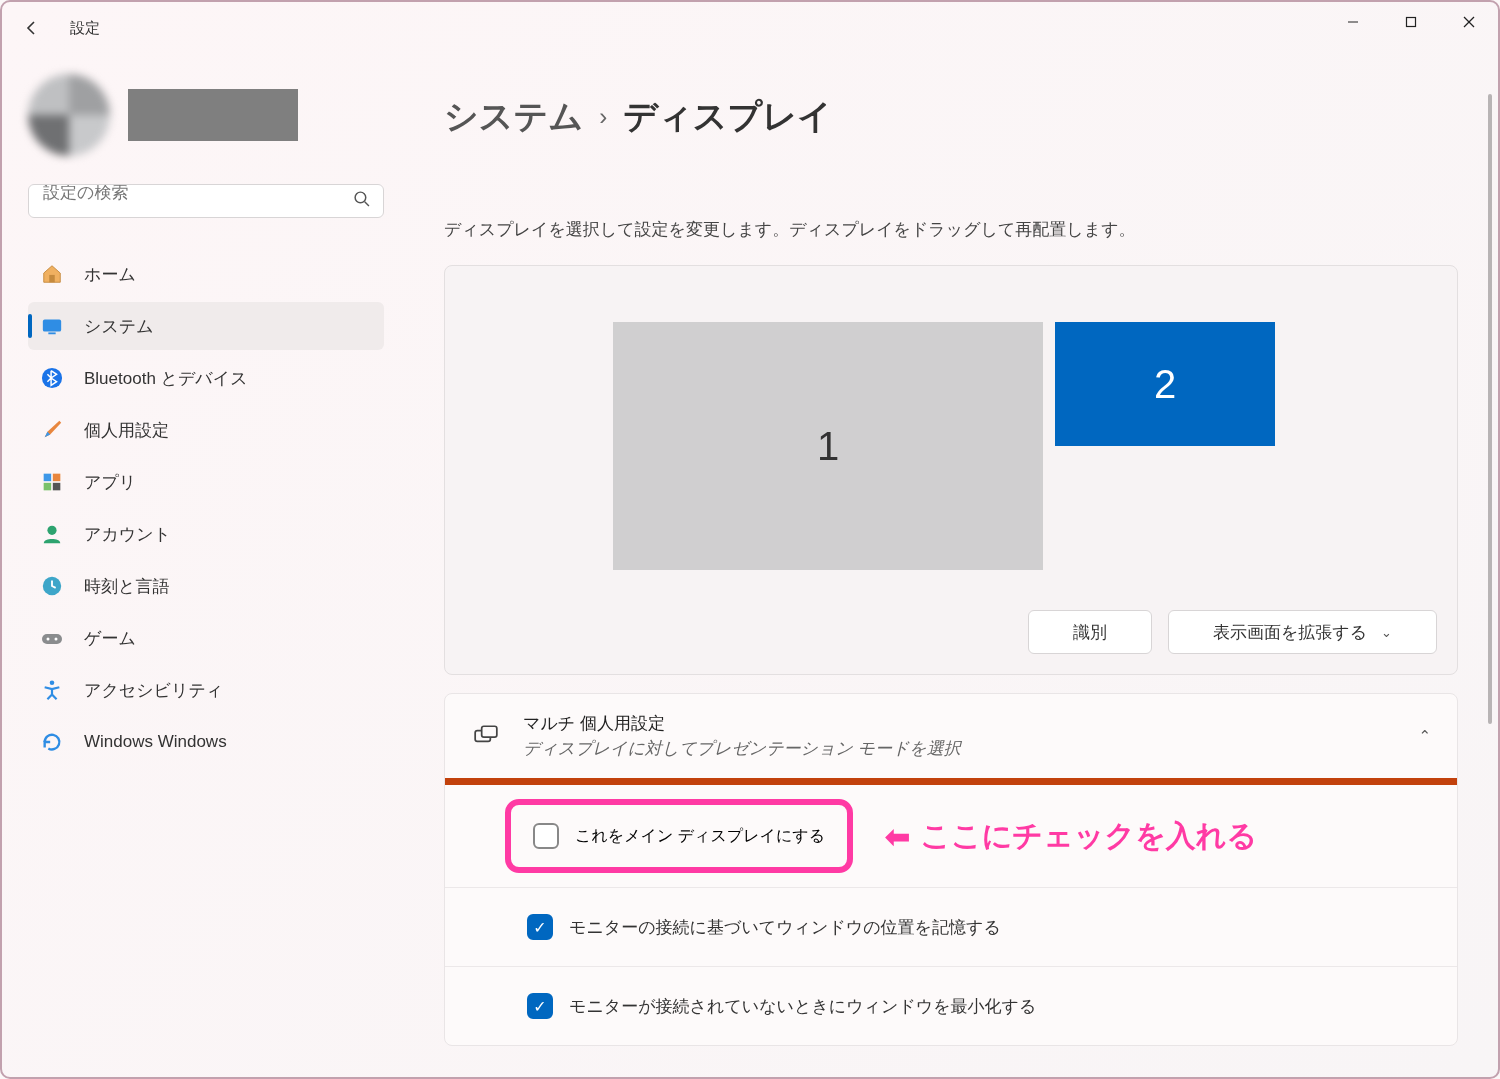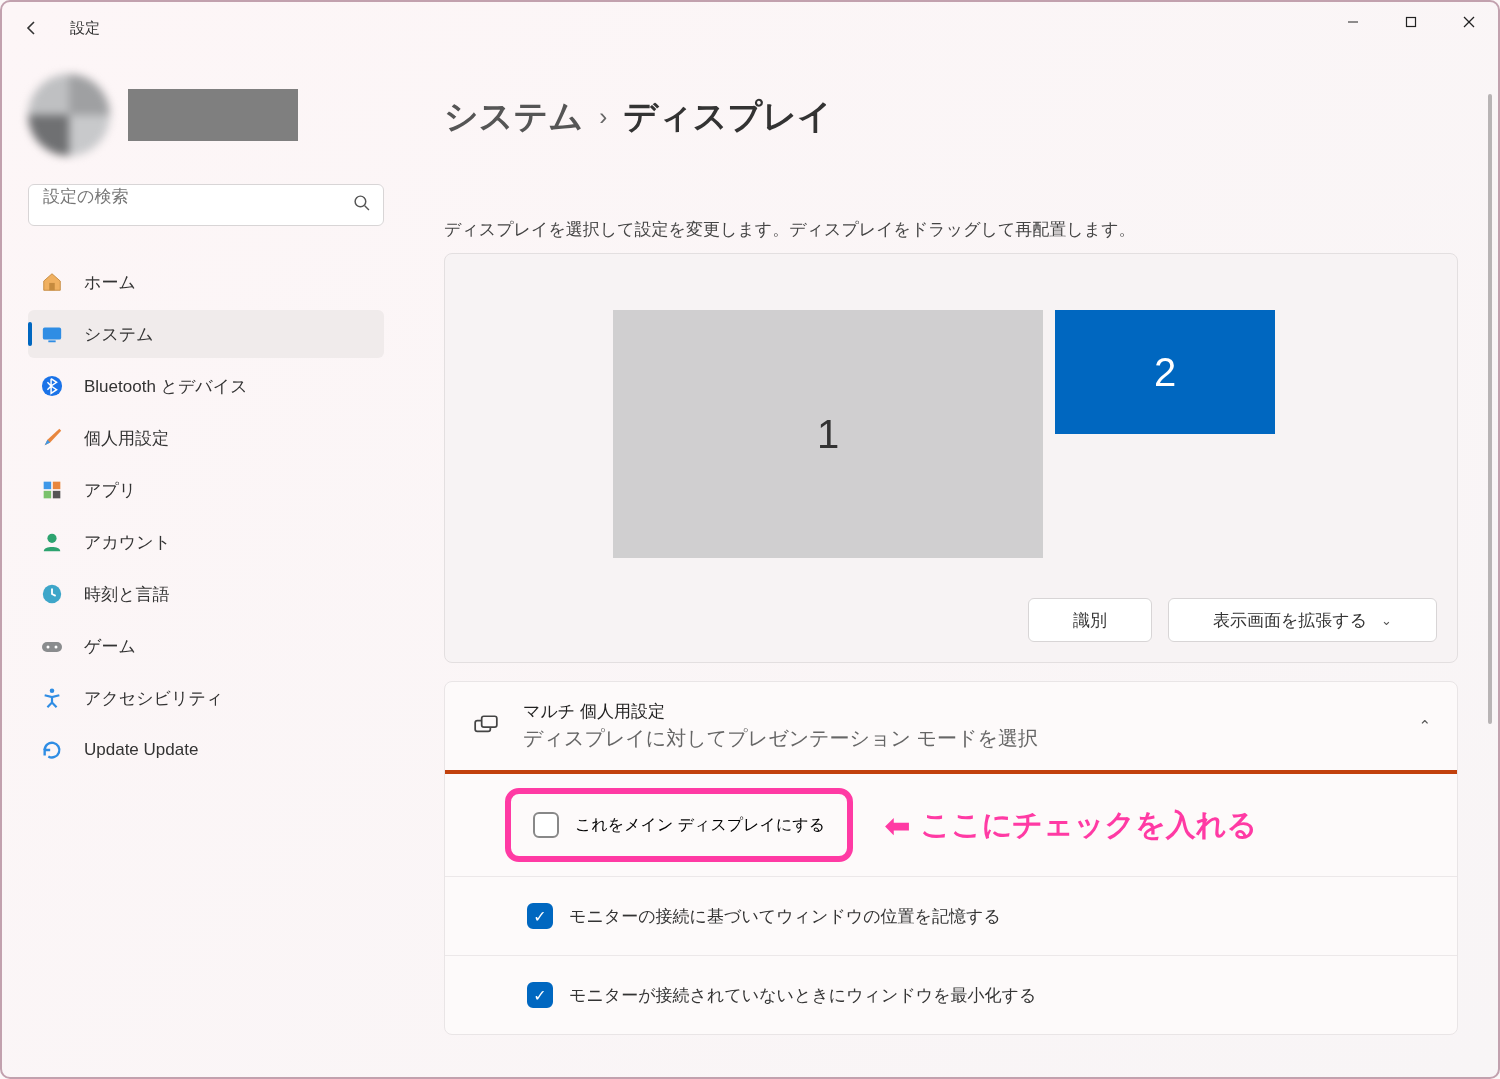--- a/index.html
+++ b/index.html
@@ -73,21 +73,21 @@
   .username {
     width: 170px; height: 52px;
     background: #7f7f7f;
   }
   .search-box {
     position: relative;
     margin-bottom: 24px;
   }
   .search-box input {
     width: 100%;
-    height: 42px;
+    height: 34px;
     border: 1px solid #d8d5d6;
     border-radius: 6px;
     background: #fff;
     padding: 0 46px 16px 14px;
     font-size: 17px;
     color: #444;
     outline: none;
   }
   .search-box .search-icon {
     position: absolute;
@@ -141,21 +141,21 @@
     font-size: 34px;
     font-weight: 600;
     color: #333;
     margin-bottom: 78px;
   }
   .breadcrumb .sep { font-size: 24px; color: #666; font-weight: 400;}
   .breadcrumb .parent { color: #555; }
   .desc {
     font-size: 17px;
     color: #444;
-    margin-bottom: 12px;
+    margin-bottom: 24px;
   }
   .display-panel {
     border: 1px solid #e3dfe0;
     border-radius: 8px;
     background: #f7f3f4;
     padding: 56px 20px 20px 20px;
     margin-bottom: 18px;
   }
   .display-canvas {
     position: relative;
@@ -212,21 +212,21 @@
     align-items: center;
     padding: 18px 26px;
     gap: 22px;
   }
   .card-icon {
     width: 30px; height: 30px;
     display: flex; align-items: center; justify-content: center;
   }
   .card-titles { flex: 1; }
   .card-title { font-size: 17px; color: #222; }
-  .card-sub { font-size: 20px; color: #666; margin-top: 2px;}
+  .card-sub { font-size: 17px; color: #666; margin-top: 2px; font-style: italic;}
   .card-chevron { font-size: 15px; color: #555; }
   .check-row {
     display: flex;
     align-items: center;
     gap: 16px;
     padding: 26px 26px 26px 82px;
     border-top: 1px solid #ece8e9;
     font-size: 17px;
     color: #333;
   }
@@ -249,21 +249,21 @@
     border-radius: 14px;
     padding: 18px 22px;
     display: inline-flex;
     align-items: center;
     gap: 16px;
   }
   .highlight-row {
     display: flex;
     align-items: center;
     padding: 14px 26px 14px 60px;
-    border-top: 4px solid #c2410c;
+    border-top: 7px solid #c2410c;
     gap: 32px;
   }
   .annotation {
     color: #ff3aa4;
     font-size: 30px;
     font-weight: 700;
     display: flex;
     align-items: center;
     gap: 10px;
   }
@@ -411,21 +411,21 @@
             </span>
           <span>アクセシビリティ</span>
         </div>
         <div class="nav-item">
           <span class="nav-icon">
               <svg width="22" height="22" viewBox="0 0 24 24">
                 <path d="M4 12 A8 8 0 1 1 8 19" stroke="#2f8de4" stroke-width="2.6" fill="none"></path>
                 <path d="M4 18 L4 12 L10 12" stroke="#2f8de4" stroke-width="2.6" fill="none"></path>
               </svg>
             </span>
-          <span>Update Update</span>
+          <span>Windows Windows</span>
         </div>
       </div>
     </div>
 
     <div class="main">
       <div class="scrollbar"></div>
 
       <div class="breadcrumb">
         <span class="parent">システム</span>
         <span class="sep">›</span>

